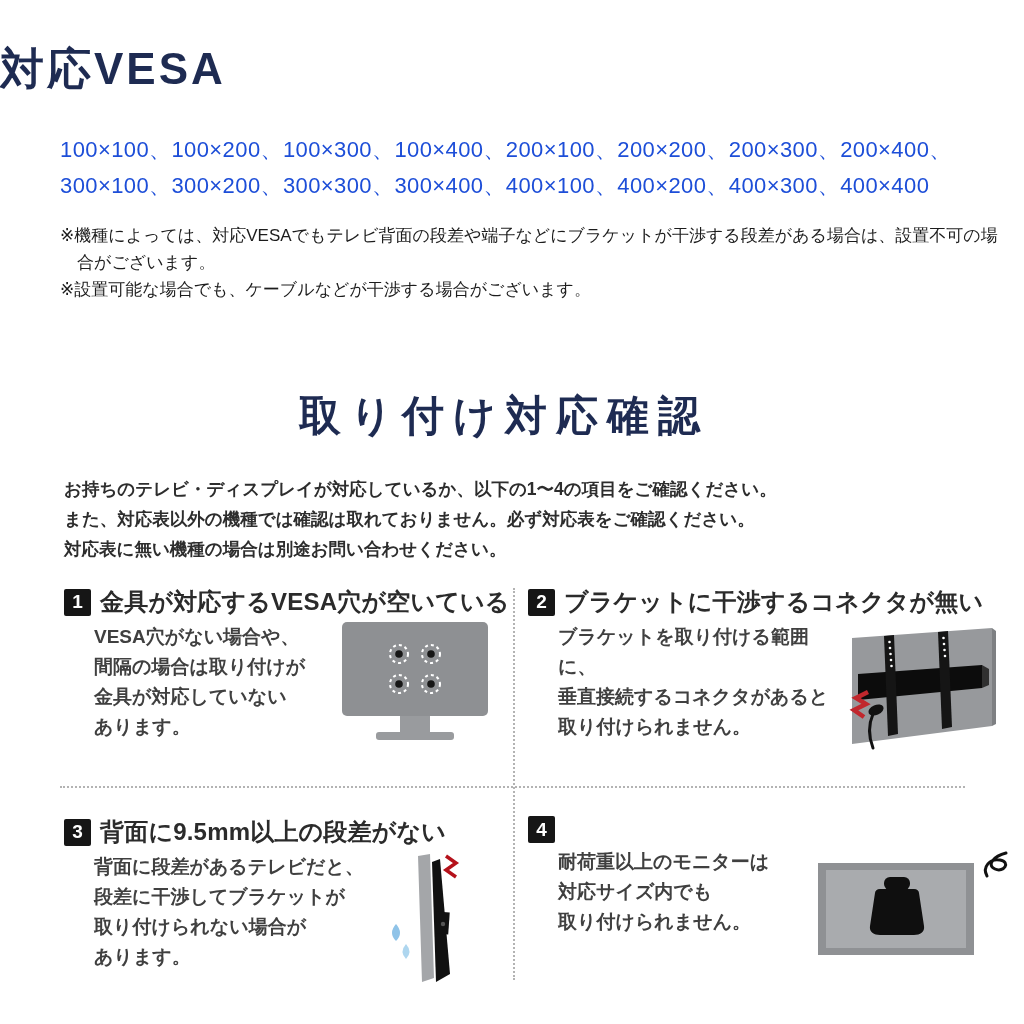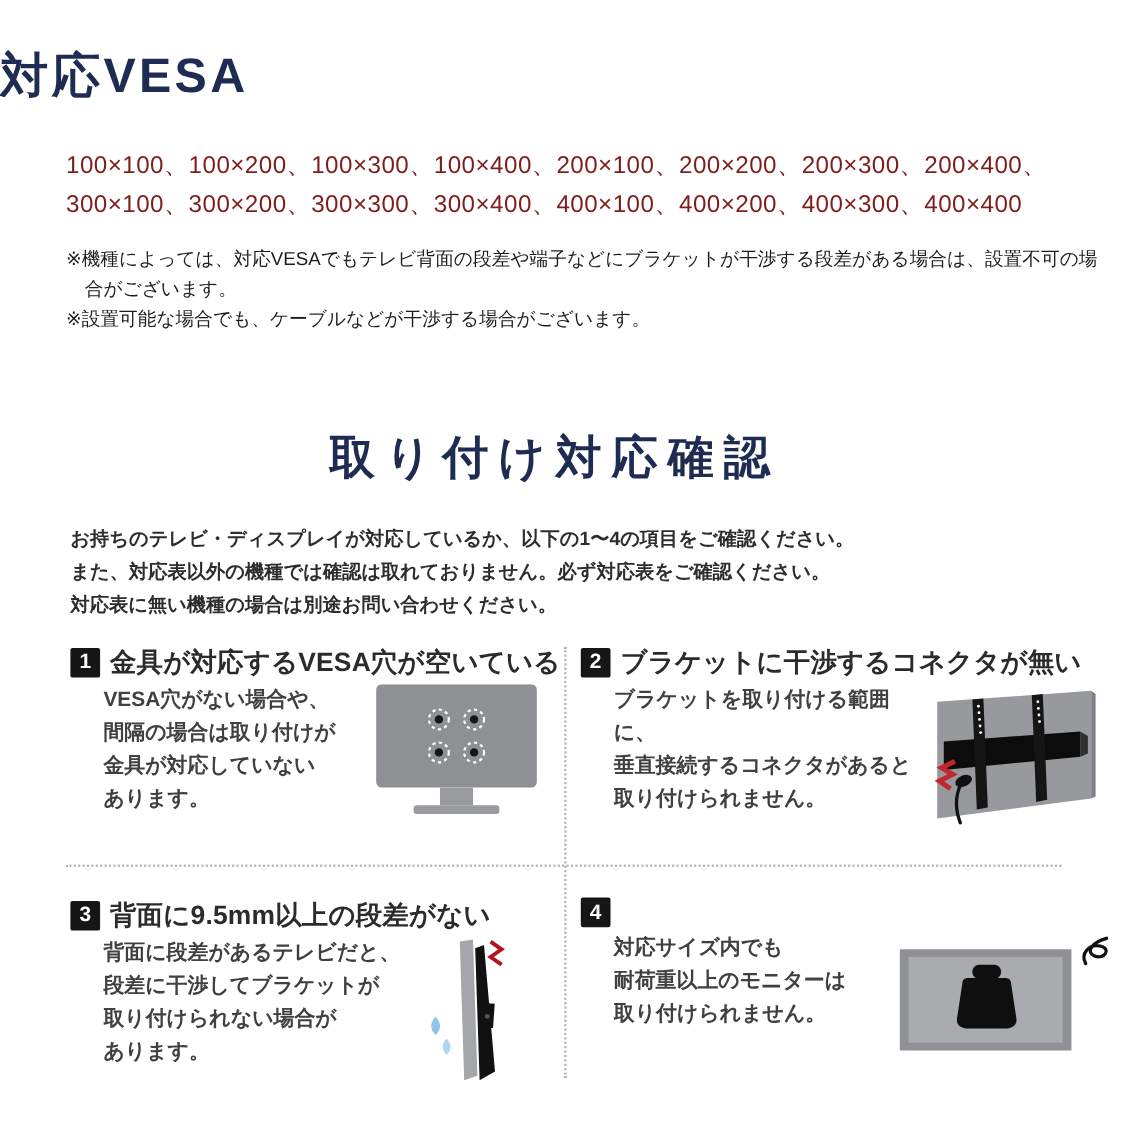--- a/index.html
+++ b/index.html
@@ -7,21 +7,21 @@
     width:1024px;height:1024px;position:relative;background:#ffffff;
     font-family:"Liberation Sans","DejaVu Sans",sans-serif;
     color:#1d1d1d;overflow:hidden;
   }
   .h1{
     position:absolute;top:40px;left:0;width:1024px;text-align:left;
     font-size:44px;font-weight:700;letter-spacing:3px;color:#1e2b52;
   }
   .vesa-list{
     position:absolute;top:132px;left:60px;width:910px;
-    font-size:22px;line-height:1.62;font-weight:500;color:#7f1d1d;letter-spacing:0.4px;
+    font-size:22px;line-height:1.62;font-weight:500;color:#1d4ed8;letter-spacing:0.4px;
   }
   .notes{
     position:absolute;top:222px;left:60px;width:944px;
     font-size:17px;line-height:1.6;font-weight:400;color:#1c1c1c;
   }
   .note-line{padding-left:1em;text-indent:-1em;}
   .h2{
     position:absolute;top:388px;left:0;width:1008px;text-align:center;
     font-size:42px;font-weight:700;letter-spacing:9px;color:#1e2b52;
   }
@@ -180,22 +180,22 @@
     </div>
   </div>
 </div>
 
 <div class="cell cell-4">
   <div class="item-head">
     <div class="badge">4</div>
   </div>
   <div class="item-body">
     <div class="item-text" style="width:256px;flex-basis:256px;">
+      <div>耐荷重以上のモニターは</div>
       <div>対応サイズ内でも</div>
-      <div>耐荷重以上のモニターは</div>
       <div>取り付けられません。</div>
     </div>
     <div class="item-art">
       <svg width="198" height="112" viewBox="0 0 198 112">
         <rect x="4" y="16" width="156" height="92" fill="#8f9194"></rect>
         <rect x="12" y="23" width="140" height="78" fill="#a9abae"></rect>
         <rect x="70" y="30" width="26" height="13" rx="6" fill="#0f0f0f"></rect>
         <path d="M66,42 h34 c3,0 5,2 5,4 l5,33 c1,6 -4,9 -10,9 h-34 c-6,0 -11,-3 -10,-9 l5,-33 c0,-2 2,-4 5,-4 z" fill="#0f0f0f"></path>
         <path d="M192,6 c-12,3 -20,12 -11,16 c9,4 16,-7 5,-9 c-10,-2 -18,7 -13,16" stroke="#111111" stroke-width="3" fill="none" stroke-linecap="round"></path>
       </svg>

